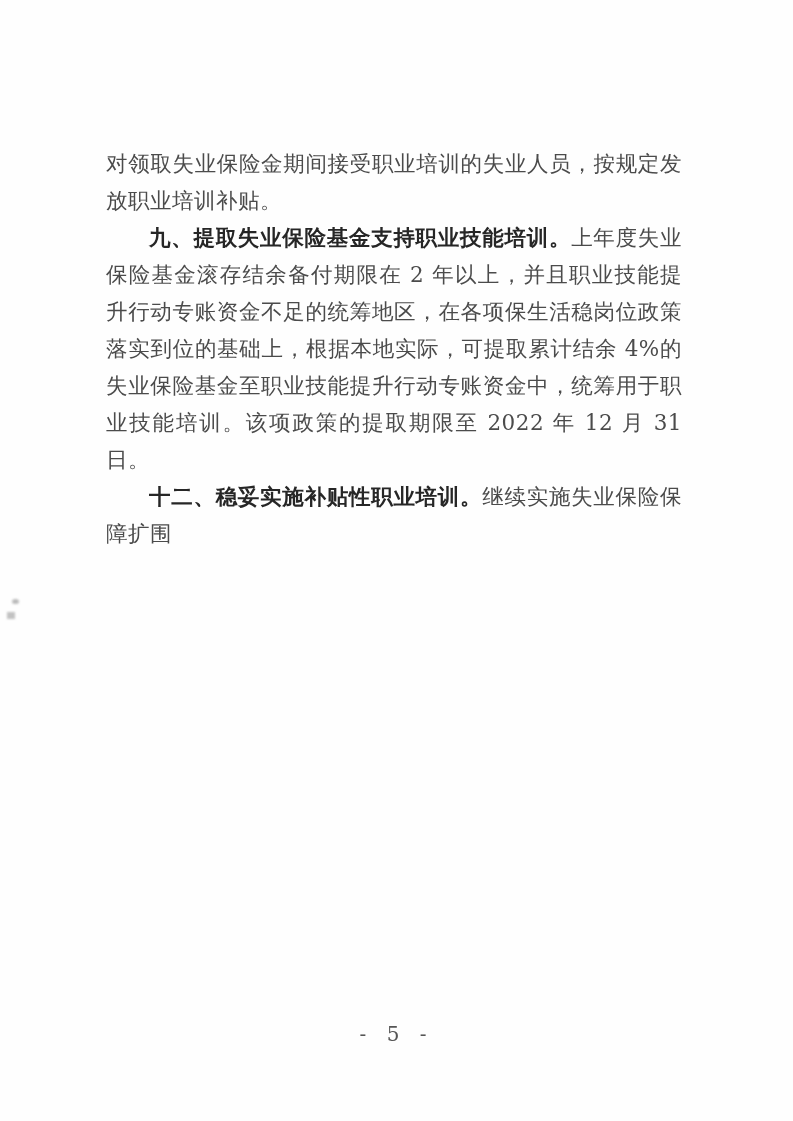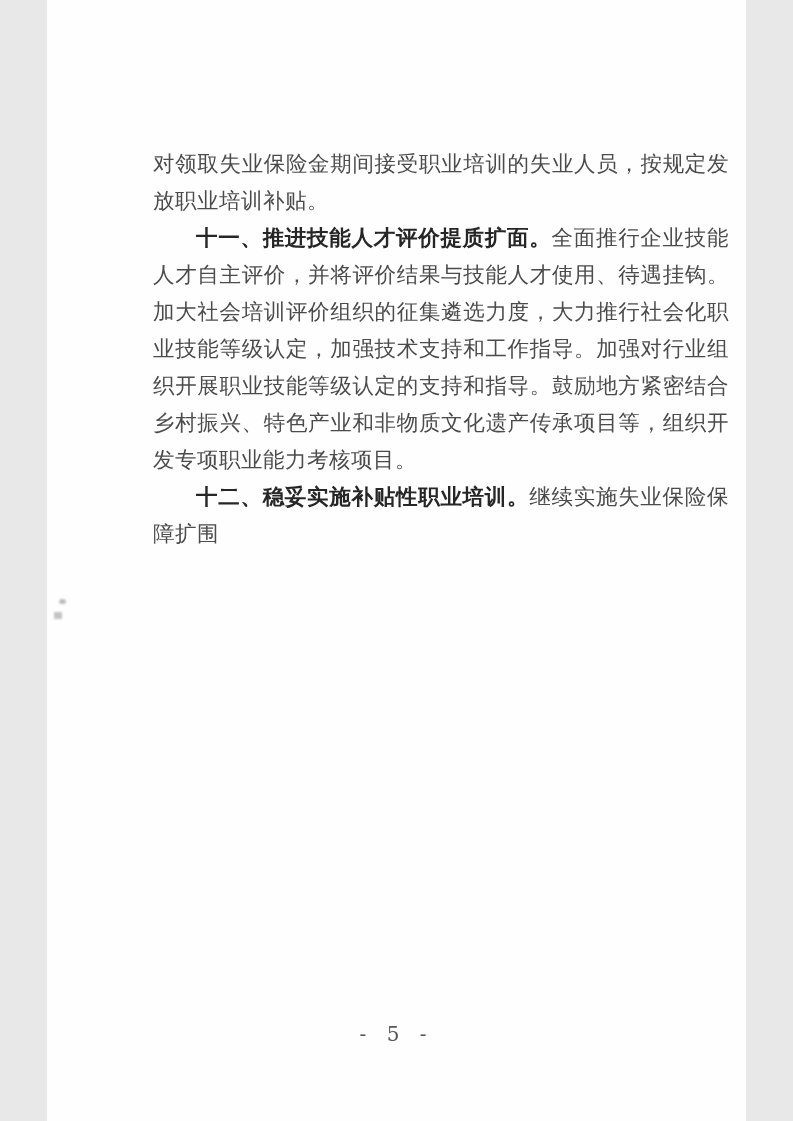--- a/index.html
+++ b/index.html
@@ -3,21 +3,21 @@
 <meta charset="utf-8">
 <style>
   html, body {
     margin: 0;
     padding: 0;
     background: #e8e8e8;
     font-family: "DejaVu Serif", serif;
   }
   .page {
     position: relative;
-    width: 699px;
+    width: 793px;
     height: 1121px;
     margin: 0 auto;
     background: #fefefe;
     overflow: hidden;
   }
   .content {
     position: absolute;
     left: 106px;
     top: 145px;
     width: 576px;
@@ -75,23 +75,23 @@
 </style>
 </head>
 <body>
 
 <div class="page">
 
   <div class="content">
 
     <p class="para no-indent"><span class="para-body">对领取失业保险金期间接受职业培训的失业人员，按规定发放职业培训补贴。</span></p>
 
+    <p class="para"><span class="para-head">九、提取失业保险基金支持职业技能培训。</span><span class="para-body">上年度失业保险基金滚存结余备付期限在 2 年以上，并且职业技能提升行动专账资金不足的统筹地区，在各项保生活稳岗位政策落实到位的基础上，根据本地实际，可提取累计结余 4%的失业保险基金至职业技能提升行动专账资金中，统筹用于职业技能培训。该项政策的提取期限至 2022 年 12 月 31 日。</span></p>
 
 
-    <p class="para"><span class="para-head">十一、推进技能人才评价提质扩面。</span><span class="para-body">全面推行企业技能人才自主评价，并将评价结果与技能人才使用、待遇挂钩。加大社会培训评价组织的征集遴选力度，大力推行社会化职业技能等级认定，加强技术支持和工作指导。加强对行业组织开展职业技能等级认定的支持和指导。鼓励地方紧密结合乡村振兴、特色产业和非物质文化遗产传承项目等，组织开发专项职业能力考核项目。</span></p>
 
     <p class="para"><span class="para-head">十二、稳妥实施补贴性职业培训。</span><span class="para-body">继续实施失业保险保障扩围</span></p>
 
   </div>
 
   <div class="smudge-1"></div>
   <div class="smudge-2"></div>
 
   <div class="footer">- 5 -</div>
 

